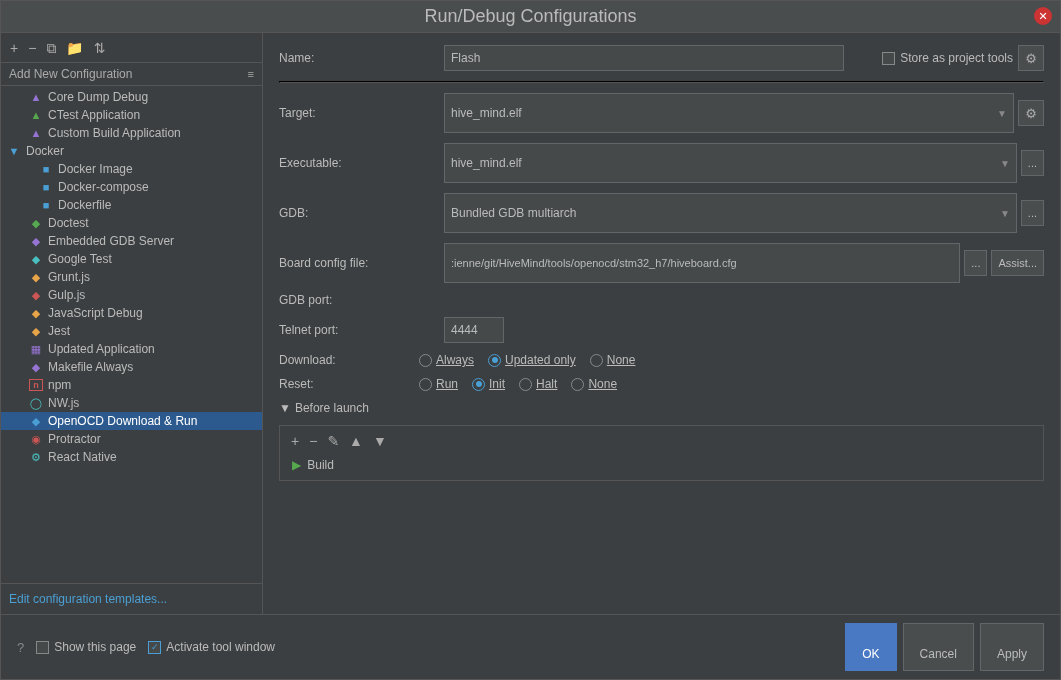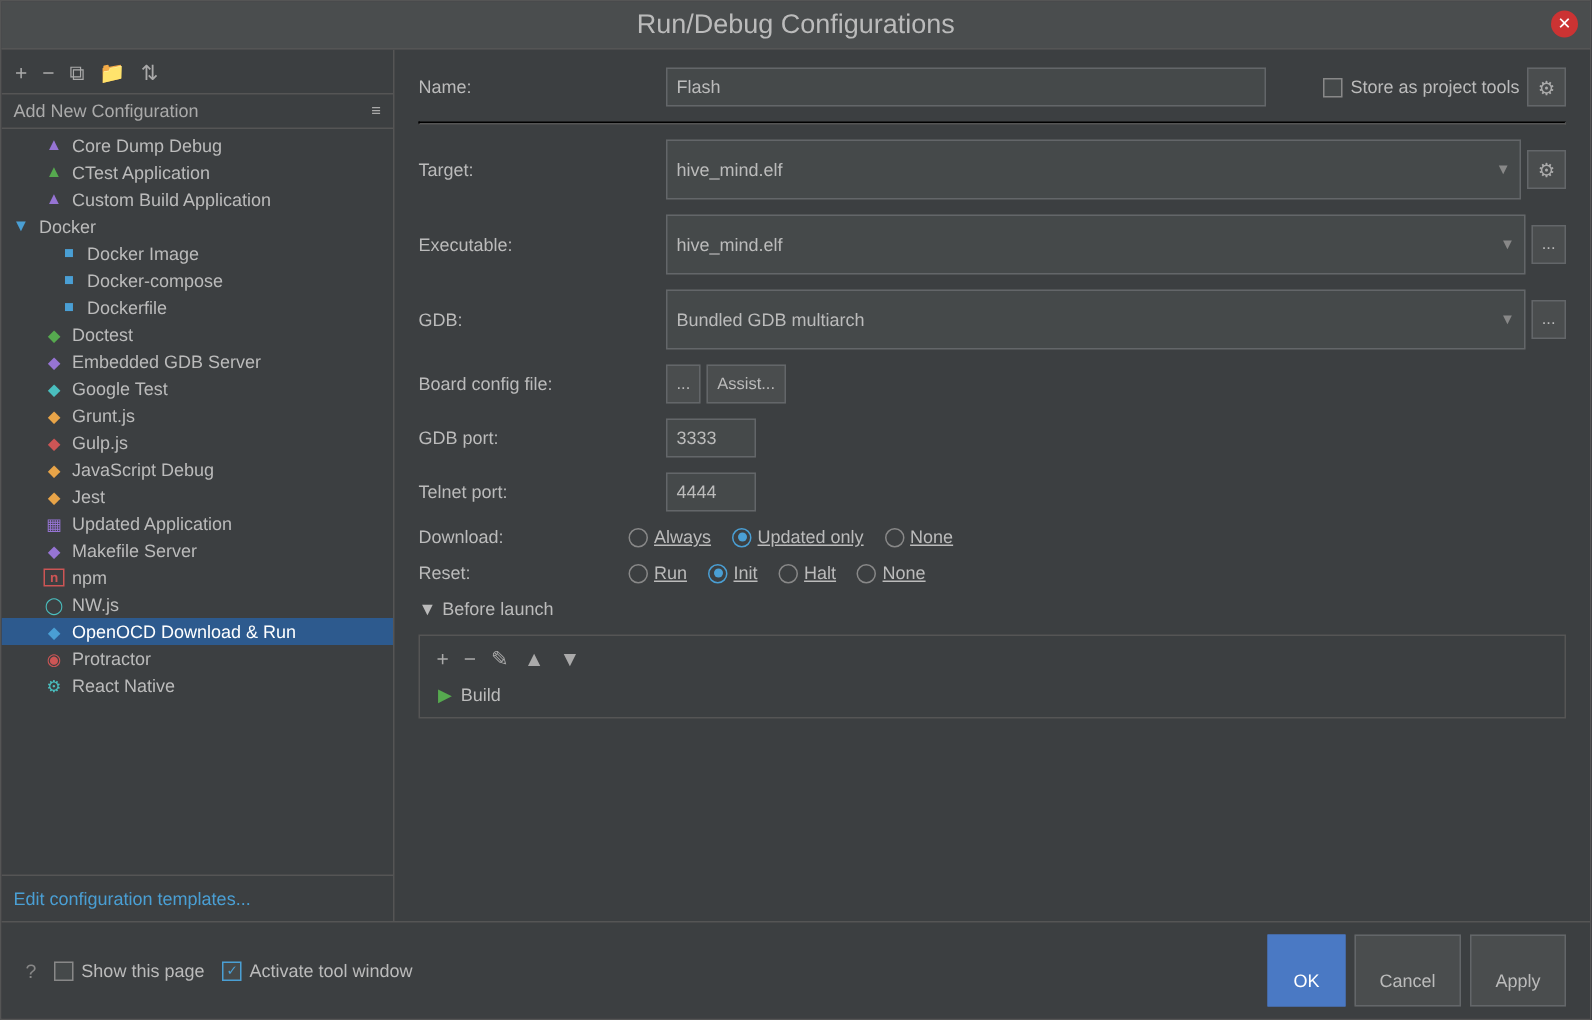--- a/index.html
+++ b/index.html
@@ -458,21 +458,21 @@
         <div class="tree-item child">
           <span class="tree-icon icon-orange">◆</span>
           <span>Jest</span>
         </div>
         <div class="tree-item child">
           <span class="tree-icon icon-purple">▦</span>
           <span>Updated Application</span>
         </div>
         <div class="tree-item child">
           <span class="tree-icon icon-purple">◆</span>
-          <span>Makefile Server</span>
+          <span>Makefile Always</span>
         </div>
         <div class="tree-item child">
           <span class="tree-icon icon-red" style="font-size:9px; font-weight:bold; border:1px solid #cc5555; padding: 0 1px;">n</span>
           <span>npm</span>
         </div>
         <div class="tree-item child">
           <span class="tree-icon icon-teal">◯</span>
           <span>NW.js</span>
         </div>
         <div class="tree-item child selected selected-row-container" style="position:relative;">
@@ -540,30 +540,30 @@
             <span>Bundled GDB multiarch</span>
             <span class="dropdown-arrow">▼</span>
           </div>
           <button class="small-btn">...</button>
         </div>
       </div>
 
       <div class="form-row">
         <span class="form-label">Board config file:</span>
         <div class="form-control-wrap">
+          <div class="dropdown" style="flex:1;">
+            <span style="font-size:11px;overflow:hidden;text-overflow:ellipsis;white-space:nowrap;">:ienne/git/HiveMind/tools/openocd/stm32_h7/hiveboard.cfg</span>
+          </div>
           <button class="small-btn">...</button>
           <button class="small-btn">Assist...</button>
         </div>
       </div>
 
       <div class="form-row">
         <span class="form-label">GDB port:</span>
-        <div class="form-control-wrap">
-          <input class="small-input" type="text" value="3333" style="">
-        </div>
       </div>
 
       <div class="form-row">
         <span class="form-label">Telnet port:</span>
         <div class="form-control-wrap">
           <input class="small-input" type="text" value="4444" style="">
         </div>
       </div>
 
       <div class="form-row">

